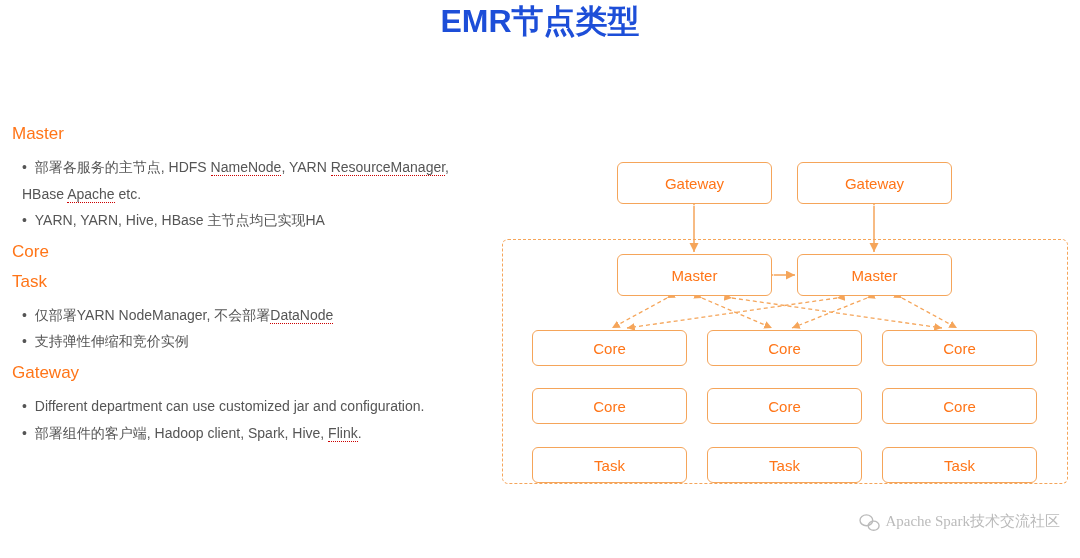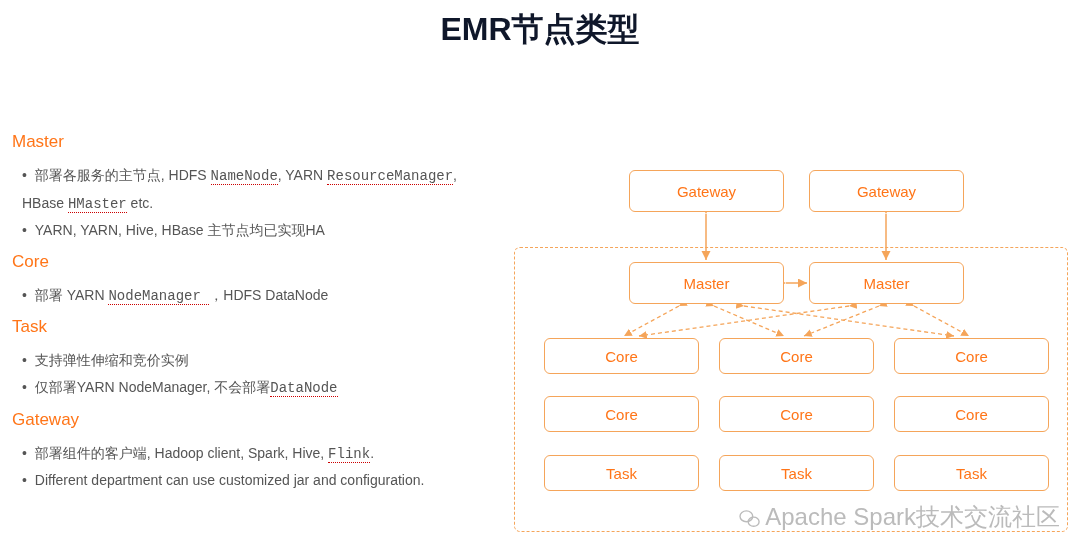--- a/index.html
+++ b/index.html
@@ -8,27 +8,27 @@
       height: 558px;
       font-family: "Microsoft YaHei", Arial, sans-serif;
       background: #fff;
       position: relative;
       overflow: hidden;
     }
     .title {
       text-align: center;
       font-size: 32px;
       font-weight: bold;
-      color: #0f172a;
-      padding-top: 8px;
+      color: #1d4ed8;
+      padding-top: 0;
     }
     .content {
       display: flex;
       padding: 20px 12px 0 12px;
-      gap: 22px;
+      gap: 10px;
     }
     .left {
       flex: 0 0 480px;
       margin-top: 60px;
     }
     .section-title {
       color: #ff7518;
       font-size: 17px;
       margin-bottom: 10px;
       margin-top: 6px;
@@ -42,21 +42,21 @@
     li {
       font-size: 14px;
       color: #555;
       line-height: 1.9;
     }
     li::before {
       content: "• ";
       color: #555;
       margin-right: 4px;
     }
-    .u { border-bottom: 1px dotted #c00; font-family: Liberation Mono, monospace; }
+    .u { border-bottom: 1px dotted #c00; }
     .right {
       flex: 1;
       position: relative;
       margin-top: 50px;
     }
     .cluster-box {
       position: absolute;
       top: 125px;
       left: 0;
       right: 0;
@@ -79,58 +79,57 @@
     .arrow {
       position: absolute;
       z-index: 1;
     }
     .arrow svg { overflow: visible; }
     .watermark {
       position: absolute;
       bottom: 25px;
       right: 20px;
       color: #bbb;
-      font-size: 24px;
+      font-size: 15px;
       z-index: 10;
-      font-family: Liberation Sans, sans-serif;
+      font-family: Liberation Serif, serif;
     }
     .wechat-icon {
       display: inline-flex;
       vertical-align: middle;
       margin-right: 4px;
     }
   </style>
 </head>
 <body>
 
 <div class="title">EMR节点类型</div>
 
 <div class="content">
   <div class="left">
     <div class="section-title first">Master</div>
     <ul>
-      <li>部署各服务的主节点, HDFS <span class="u">NameNode</span>, YARN <span class="u">ResourceManager</span>, HBase <span class="u">HMaster</span> etc.</li>
+      <li>部署各服务的主节点, HDFS <span class="u">NameNode</span>, YARN <span class="u">ResourceManager</span>, HBase <span class="u">Apache</span> etc.</li>
       <li>YARN, YARN, Hive, HBase 主节点均已实现HA</li>
     </ul>
 
     <div class="section-title">Core</div>
     <ul>
-      <li>部署 YARN <span class="u">NodeManager </span>，HDFS DataNode</li>
     </ul>
 
     <div class="section-title">Task</div>
     <ul>
+      <li>仅部署YARN NodeManager, 不会部署<span class="u">DataNode</span></li>
       <li>支持弹性伸缩和竞价实例</li>
-      <li>仅部署YARN NodeManager, 不会部署<span class="u">DataNode</span></li>
     </ul>
 
     <div class="section-title">Gateway</div>
     <ul>
+      <li>Different department can use customized jar and configuration.</li>
       <li>部署组件的客户端, Hadoop client, Spark, Hive, <span class="u">Flink</span>.</li>
-      <li>Different department can use customized jar and configuration.</li>
     </ul>
   </div>
 
   <div class="right">
     <div class="cluster-box"></div>
 
     <div class="node" style="top:48px;left:115px;width:155px;height:42px;">Gateway</div>
     <div class="node" style="top:48px;left:295px;width:155px;height:42px;">Gateway</div>
 
     <div class="node" style="top:140px;left:115px;width:155px;height:42px;">Master</div>

